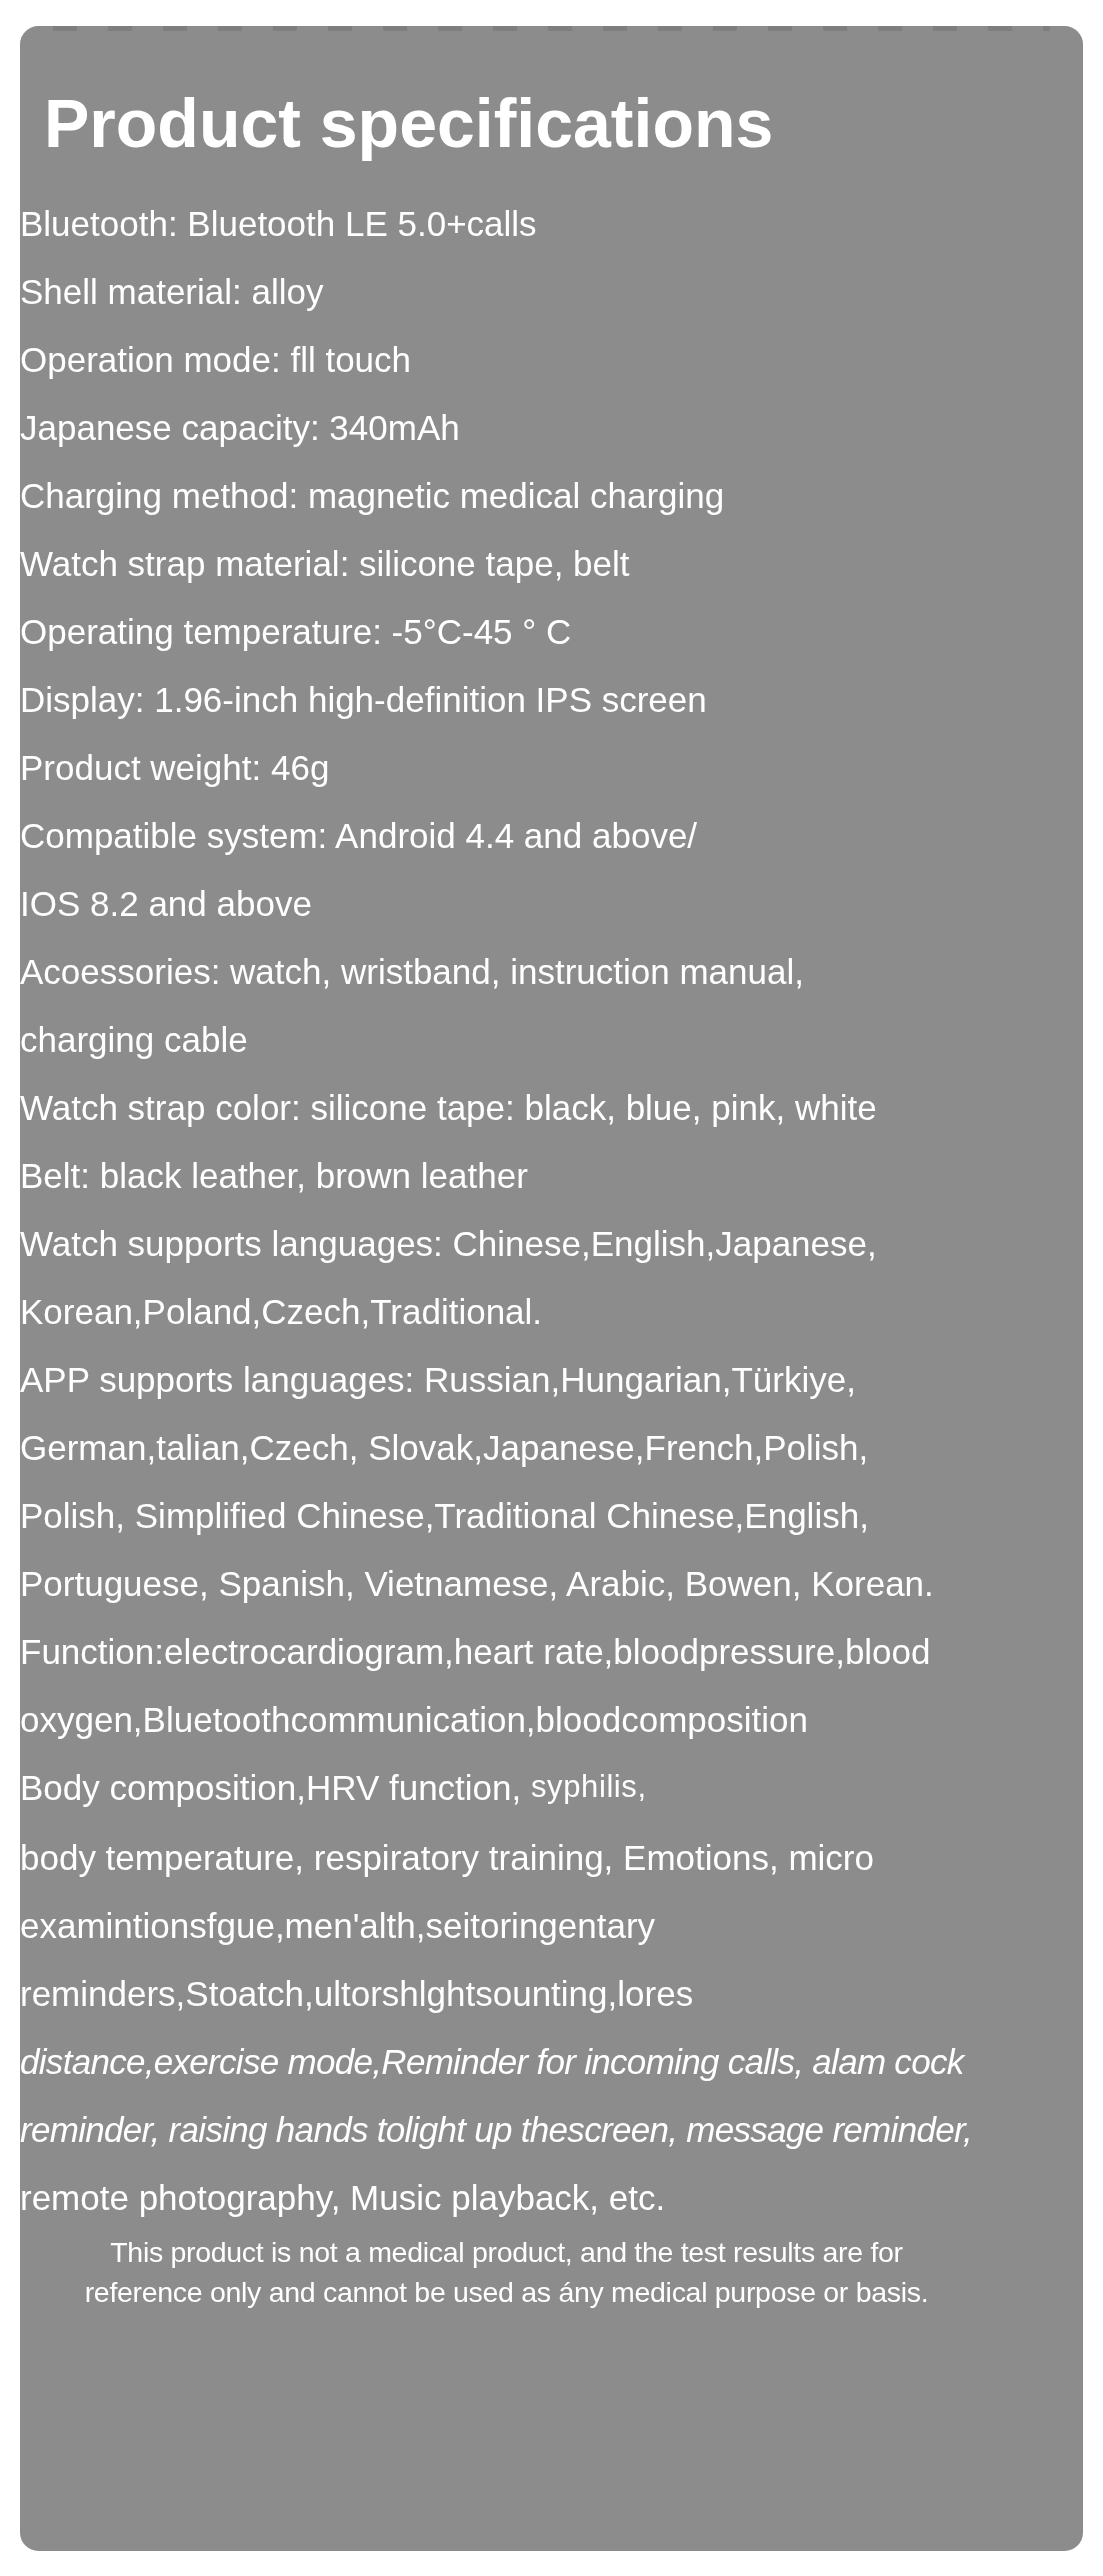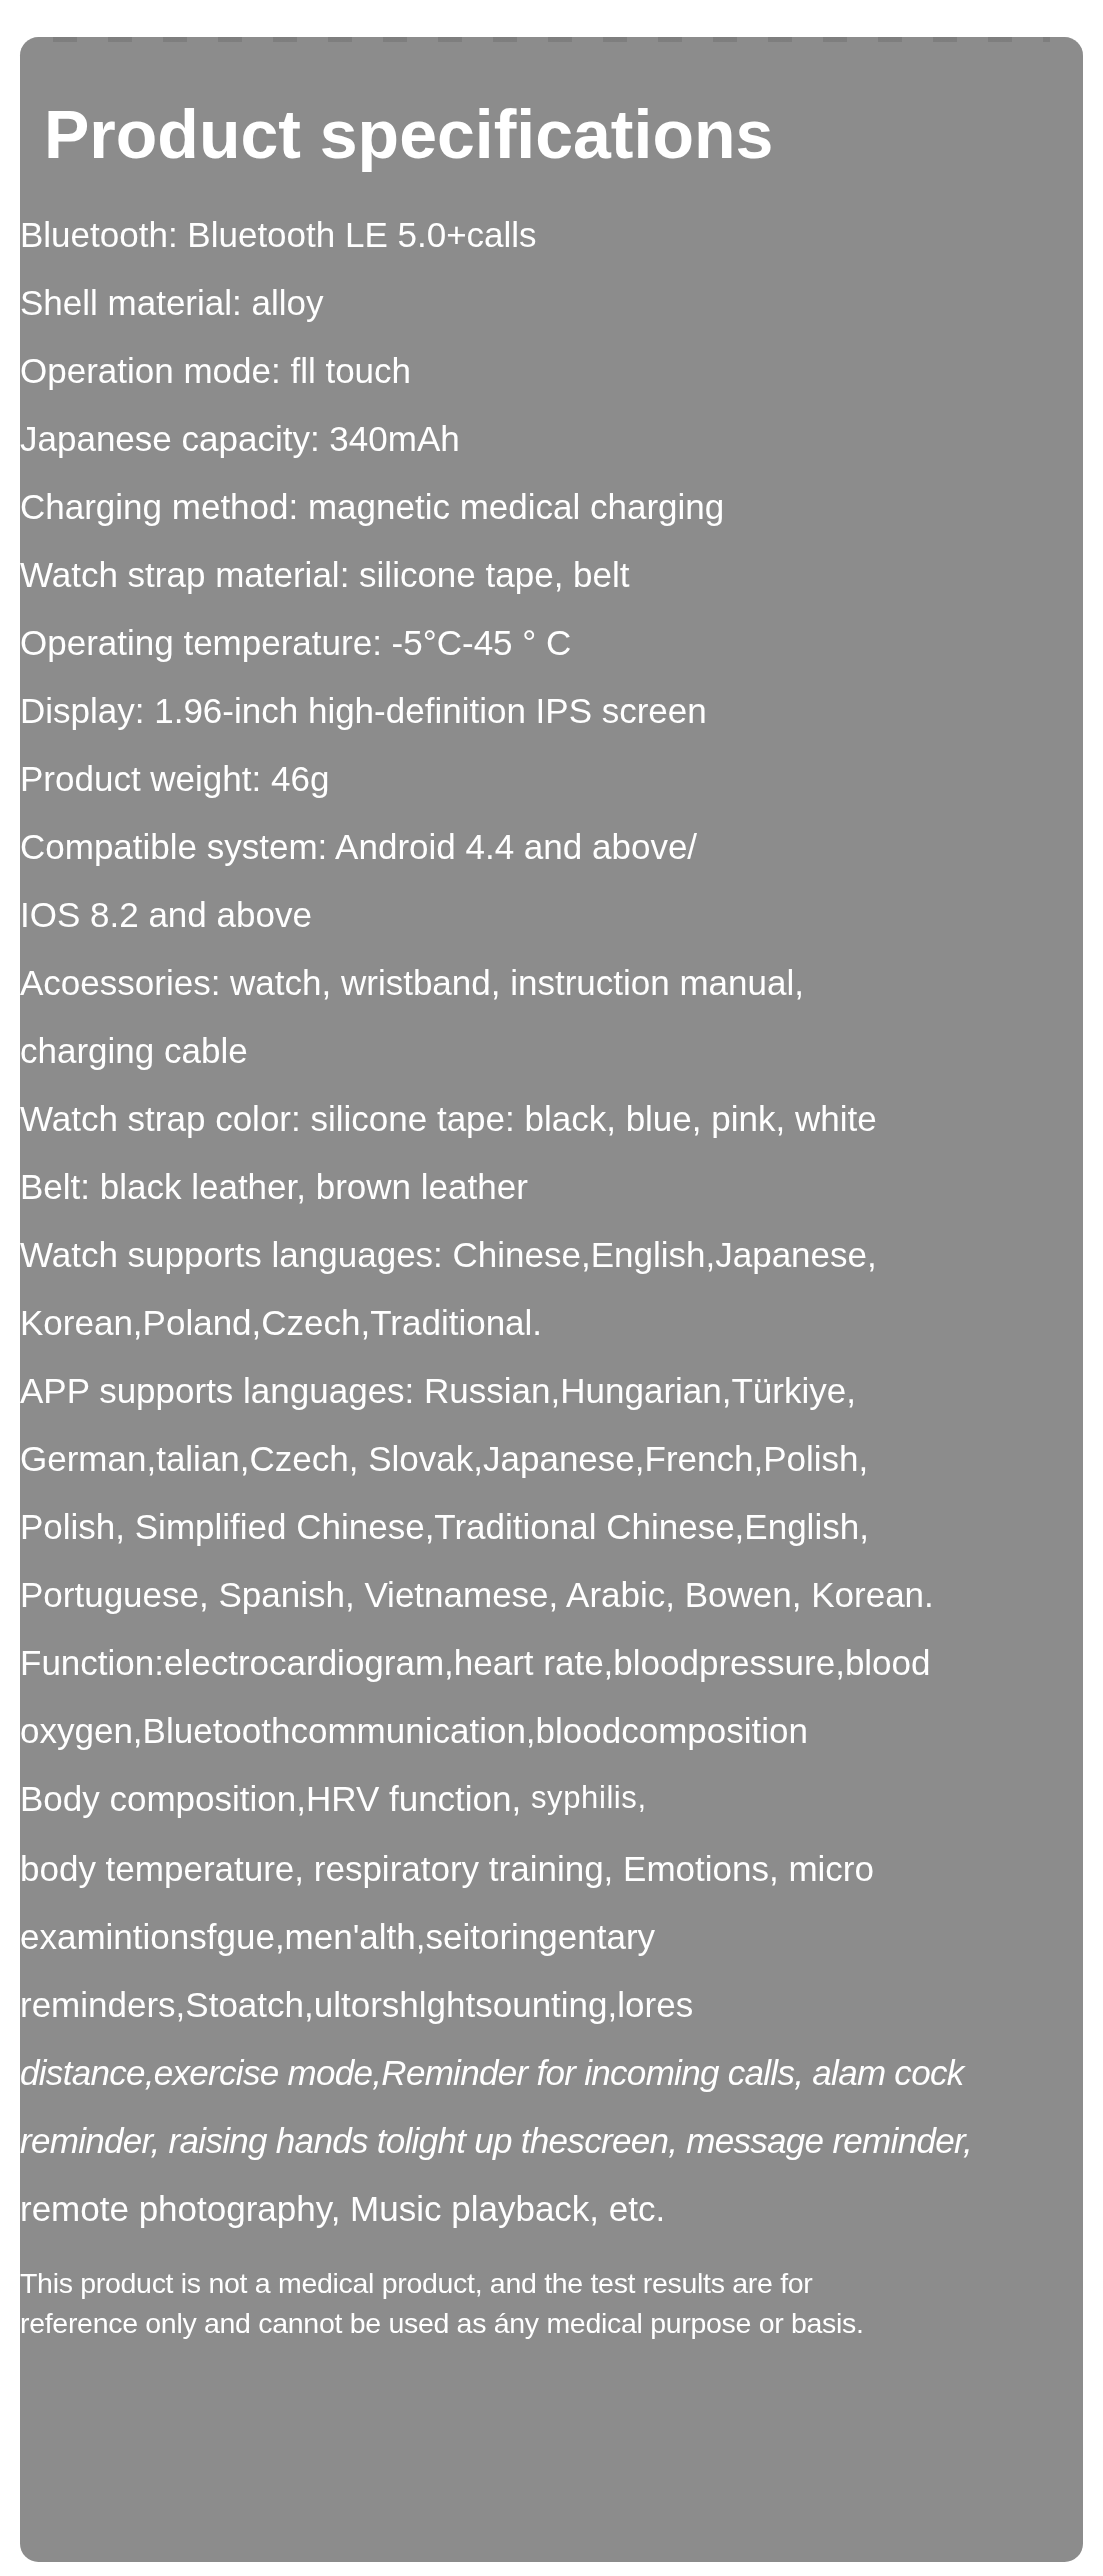--- a/index.html
+++ b/index.html
@@ -11,21 +11,21 @@
   .page {
     position: relative;
     width: 1103px;
     height: 2576px;
     background: #ffffff;
     overflow: hidden;
   }
   .card {
     position: absolute;
     left: 20px;
-    top: 37px;
+    top: 26px;
     width: 1063px;
     height: 2525px;
     background: #8c8c8c;
     border-radius: 18.4px;
     color: #ffffff;
     box-sizing: border-box;
   }
   
   .card-edge {
     position: absolute;
@@ -61,23 +61,23 @@
     letter-spacing: -0.7px;
     font-style: italic;
   }
   .pasted {
     font-size: 31px;
     letter-spacing: 0.6px;
     position: relative;
     top: -2.8px;
   }
   .disclaimer {
-    margin-top: 20px;
+    margin-top: 0;
     padding-right: 90px;
-    text-align: left;
+    text-align: center;
     font-size: 28.5px;
     line-height: 40px;
     letter-spacing: -0.3px;
   }
   .disclaimer-line {
     white-space: nowrap;
   }
 </style>
 </head>
 <body>

